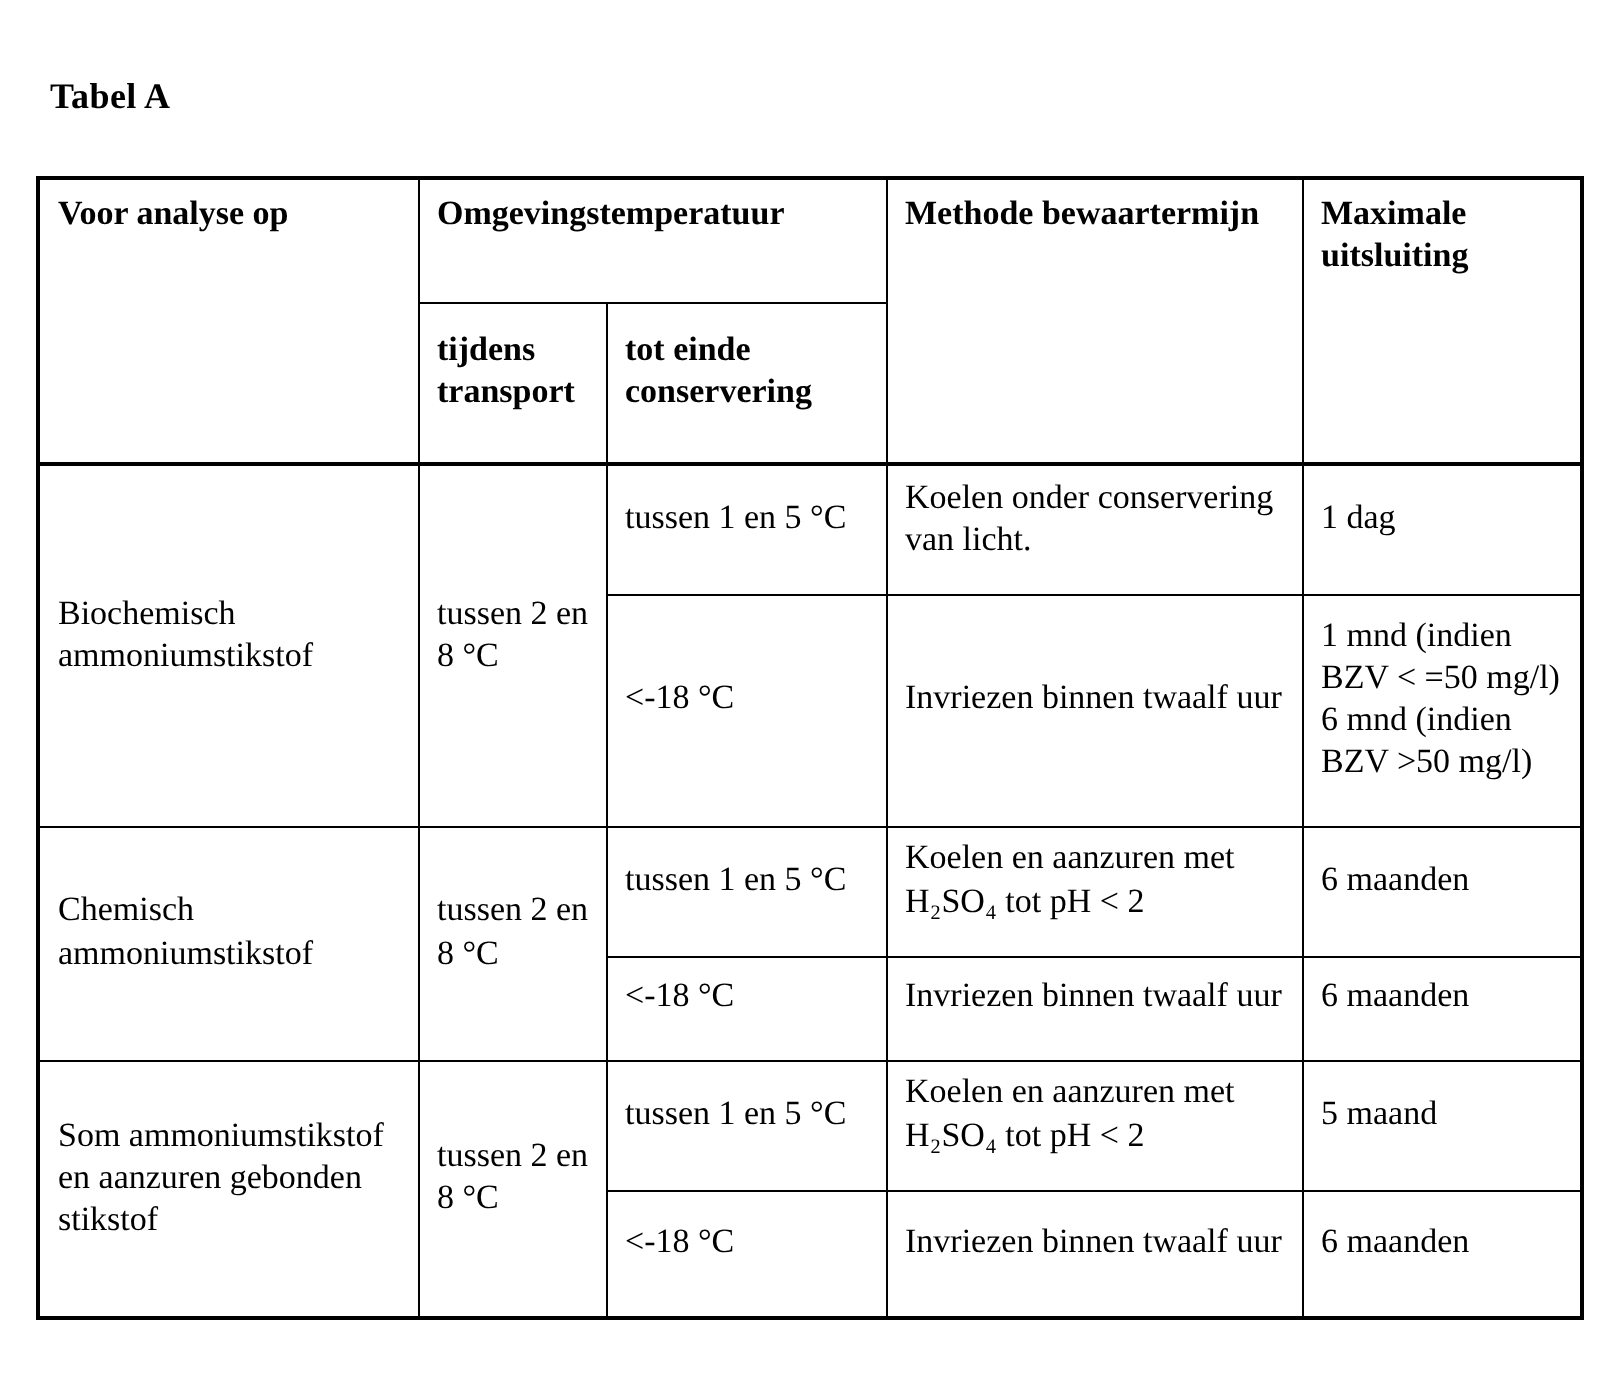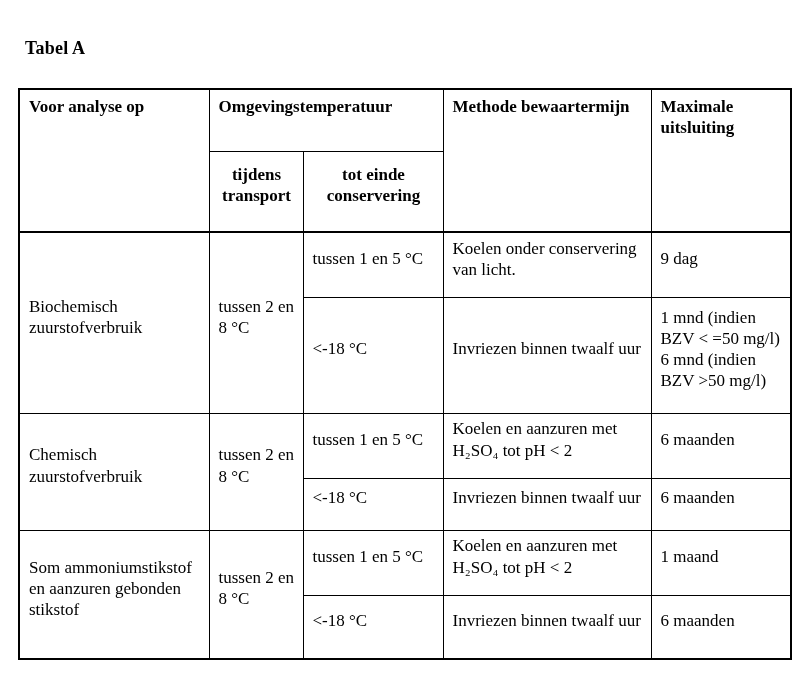--- a/index.html
+++ b/index.html
@@ -44,21 +44,20 @@
     white-space: pre-line;
   }
   table.conservation th {
     font-weight: bold;
     vertical-align: top;
     padding-top: 6px;
   }
   table.conservation th.sub {
     vertical-align: middle;
     padding-top: 4px;
-    text-align: center;
   }
   table.conservation td {
     font-weight: normal;
     vertical-align: middle;
   }
   
   table.conservation .hsep { border-bottom: 2px solid #000000; }
   
   tr.hr1  { height: 62px; }
   tr.hr2  { height: 81px; }
@@ -94,52 +93,52 @@
       </tr>
       <tr class="hr2">
         <th class="sub hsep">tijdens transport</th>
         <th class="sub hsep">tot einde conservering</th>
       </tr>
     </thead>
 
     <tbody>
 
       <tr class="r1a">
-        <td rowspan="2">Biochemisch zuurstofverbruik</td>
+        <td rowspan="2">Biochemisch ammoniumstikstof</td>
         <td rowspan="2">tussen 2 en 8 °C</td>
         <td>tussen 1 en 5 °C</td>
         <td>Koelen onder conservering van licht.</td>
-        <td>9 dag</td>
+        <td>1 dag</td>
       </tr>
       <tr class="r1b">
         <td>&lt;-18 °C</td>
         <td>Invriezen binnen twaalf uur</td>
         <td>1 mnd (indien BZV &lt; =50 mg/l)
 6 mnd (indien BZV &gt;50 mg/l)</td>
       </tr>
 
       <tr class="r2a">
-        <td rowspan="2">Chemisch zuurstofverbruik</td>
+        <td rowspan="2">Chemisch ammoniumstikstof</td>
         <td rowspan="2">tussen 2 en 8 °C</td>
         <td>tussen 1 en 5 °C</td>
         <td>Koelen en aanzuren met H₂SO₄  tot pH &lt; 2</td>
         <td>6 maanden</td>
       </tr>
       <tr class="r2b">
         <td>&lt;-18 °C</td>
         <td>Invriezen binnen twaalf uur</td>
         <td>6 maanden</td>
       </tr>
 
       <tr class="r3a">
         <td rowspan="2">Som ammoniumstikstof en aanzuren gebonden stikstof</td>
         <td rowspan="2">tussen 2 en 8 °C</td>
         <td>tussen 1 en 5 °C</td>
         <td>Koelen en aanzuren met H₂SO₄  tot pH &lt; 2</td>
-        <td>1 maand</td>
+        <td>5 maand</td>
       </tr>
       <tr class="r3b">
         <td>&lt;-18 °C</td>
         <td>Invriezen binnen twaalf uur</td>
         <td>6 maanden</td>
       </tr>
 
     </tbody>
   </table>
 </div>

